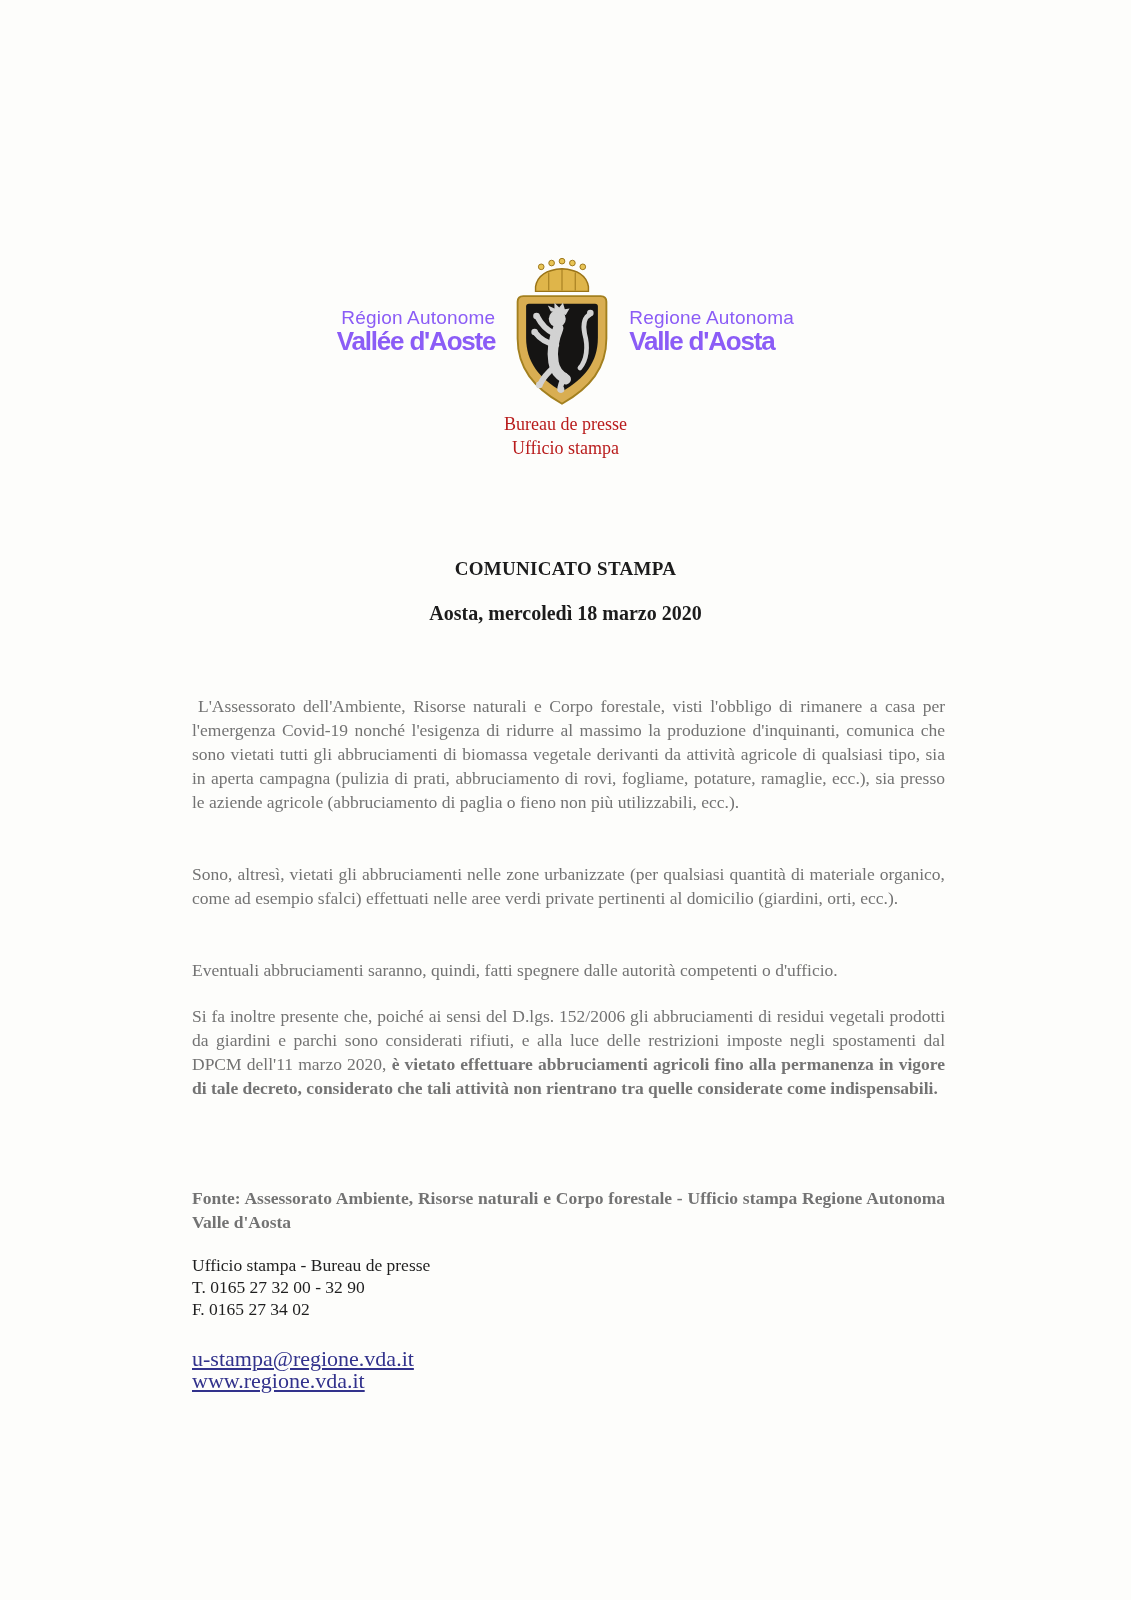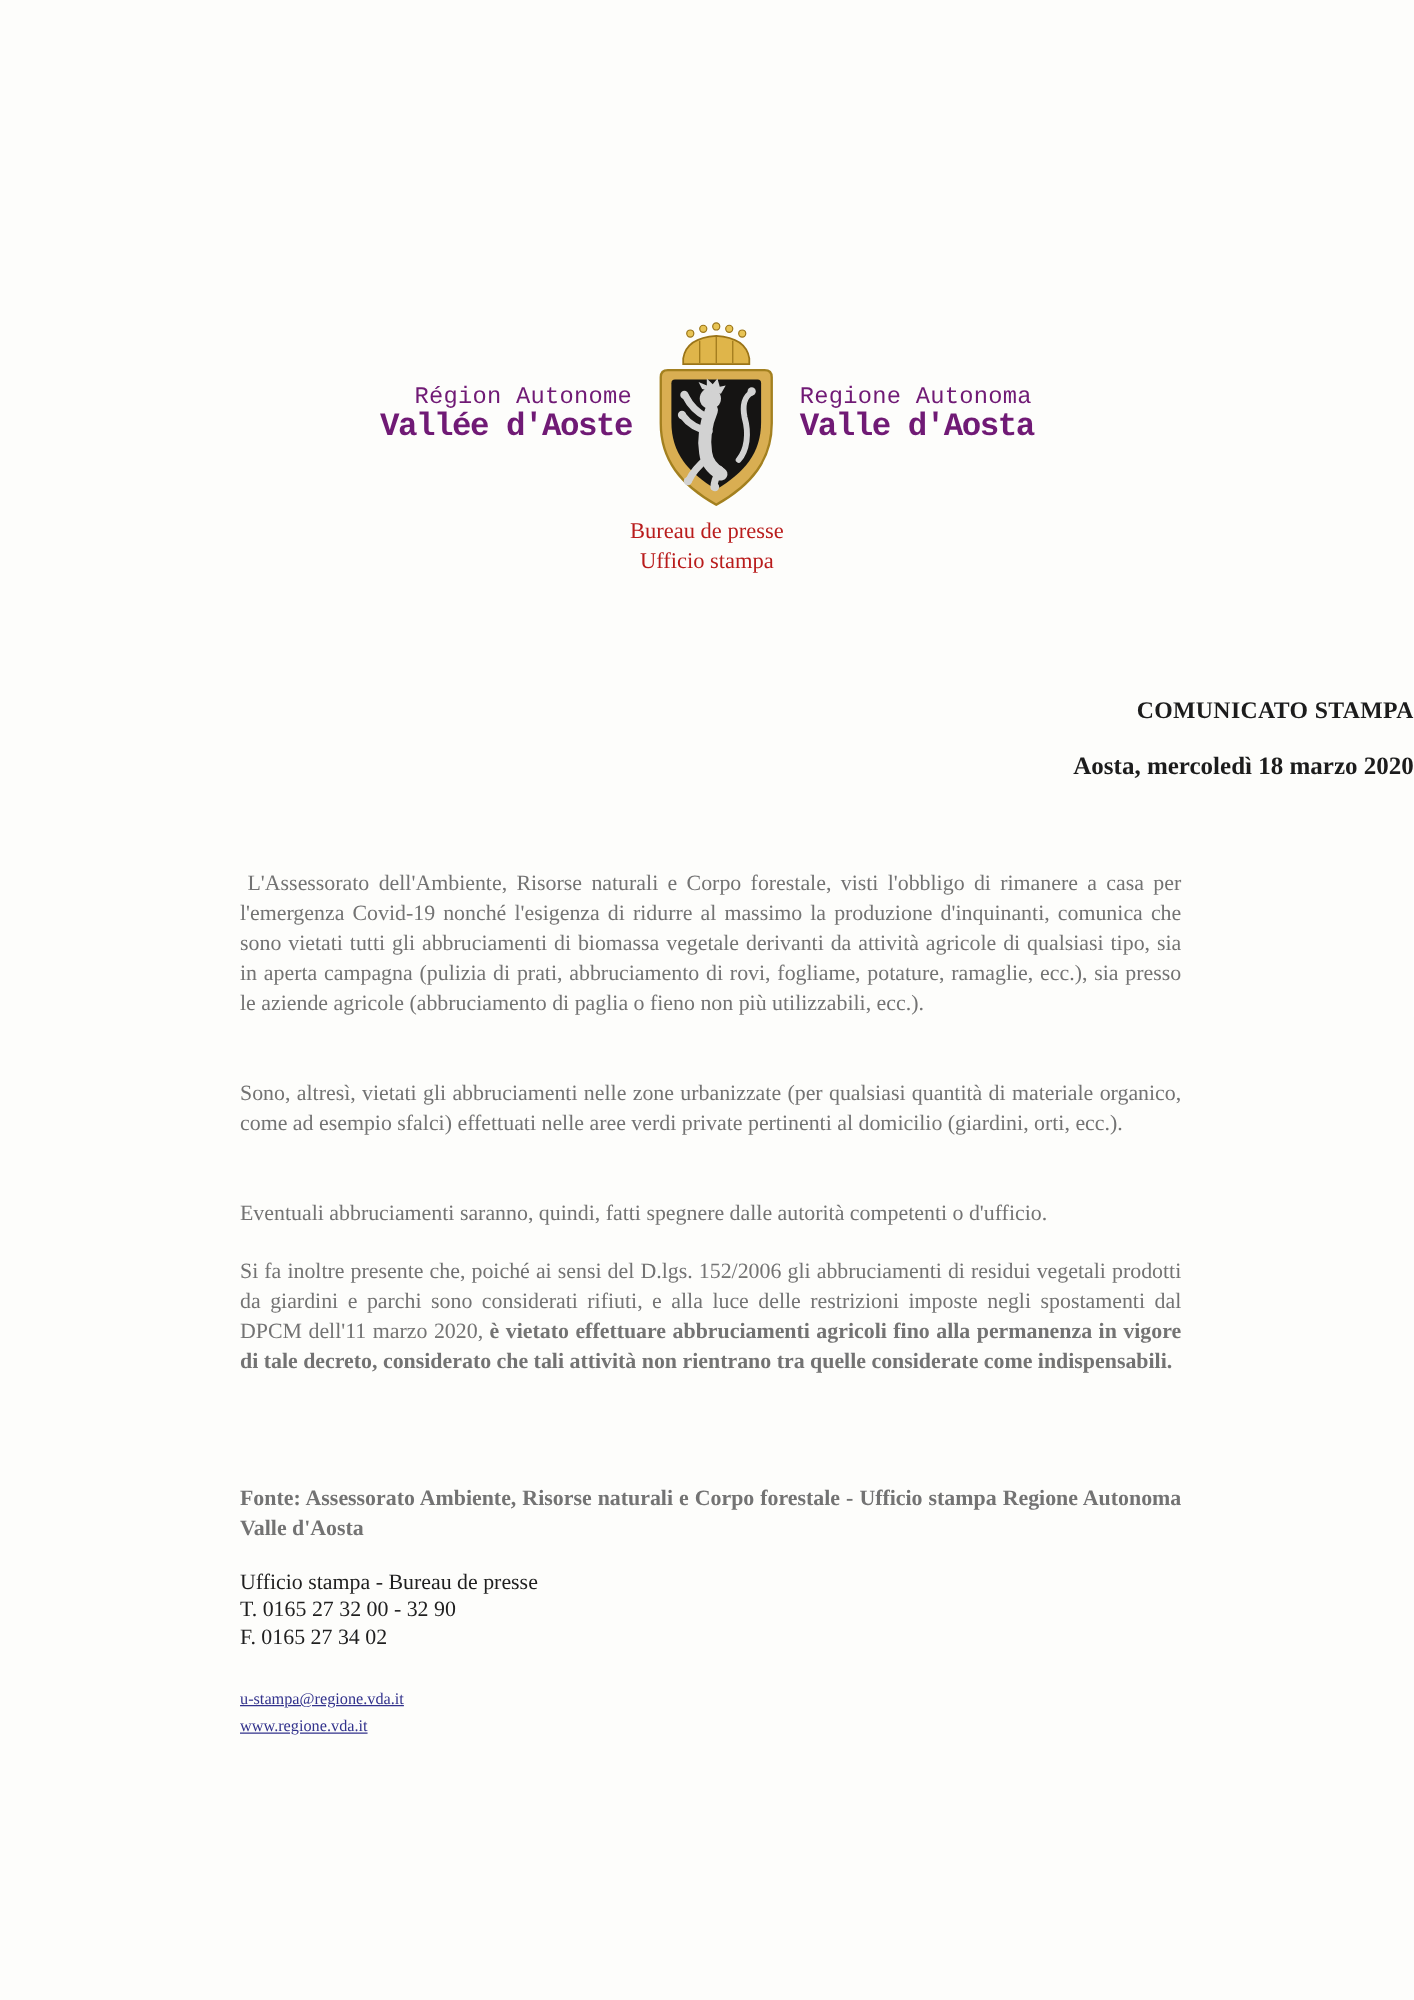--- a/index.html
+++ b/index.html
@@ -21,22 +21,22 @@
     position: absolute;
     top: 256px;
     left: 0;
     width: 100%;
     display: flex;
     justify-content: center;
     align-items: center;
     gap: 16px;
   }
   .logo-text {
-    font-family: Liberation Mono, monospace;
-    color: #701a75;
+    font-family: Liberation Sans, sans-serif;
+    color: #8b5cf6;
     line-height: 1.05;
   }
   .logo-text .l1 { font-size: 19px; font-weight: 500; letter-spacing: 0.2px; }
   .logo-text .l2 { font-size: 26px; font-weight: 700; letter-spacing: -1.2px; }
   .logo-left  { text-align: right; }
   .logo-right { text-align: left; }
   .shield-wrap { width: 102px; height: 152px; flex: 0 0 auto; }
 
   .logo-caption {
     position: absolute;
@@ -47,21 +47,21 @@
     font-size: 18px;
     line-height: 24px;
     color: #b91c1c;
   }
 
   
   .kicker, .dateline, .doc-title {
     position: absolute;
     left: 0;
     width: 100%;
-    text-align: right;
+    text-align: center;
     font-weight: bold;
     color: #1c1c1c;
   }
   .kicker   { top: 558px; font-size: 19px; letter-spacing: 0.3px; }
   .dateline { top: 602px; font-size: 20px; }
   .doc-title{ top: 641px; font-size: 23px; }
 
   
   .col {
     position: absolute;
@@ -81,21 +81,21 @@
   .p4 strong { font-weight: bold; }
 
   .fonte {
     top: 1186px;
     font-weight: bold;
     text-align: justify;
   }
 
   .contact { top: 1254px; font-size: 17.5px; line-height: 22px; }
 
-  .links { top: 1348px; font-size: 13px; line-height: 21.5px; }
+  .links { top: 1348px; font-size: 22px; line-height: 21.5px; }
   .links a { color: #32328c; text-decoration: underline; }
 </style>
 </head>
 <body>
 
 <div class="page">
 
   <div class="logo-row">
     <div class="logo-text logo-left">
       <div class="l1">Région Autonome</div>

